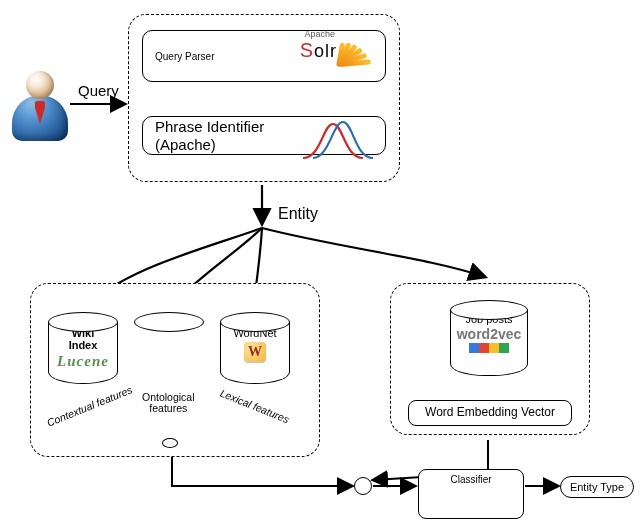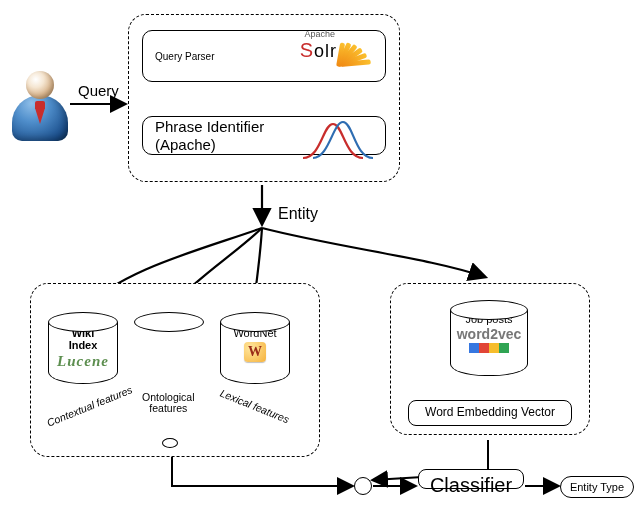--- a/index.html
+++ b/index.html
@@ -222,19 +222,19 @@
       </div>
   </div>
 </div>
 
 <div class="plain-box" style="top:400px;left:408px;width:164px;height:26px;font-size:12px;">
   <span>Word Embedding Vector</span>
 </div>
 
 <div class="open-circle" style="top:477px;left:354px;"></div>
 
-<div class="plain-box" style="top:469px;left:418px;width:106px;height:20px;font-size:20px;">
+<div class="plain-box" style="top:469px;left:418px;width:106px;height:50px;font-size:10px;">
   <span>Classifier</span>
 </div>
 
 <div class="plain-box" style="top:476px;left:560px;width:74px;height:22px;border-radius:11px;font-size:11px;">
   <span>Entity Type</span>
 </div>
 
 </body></html>

